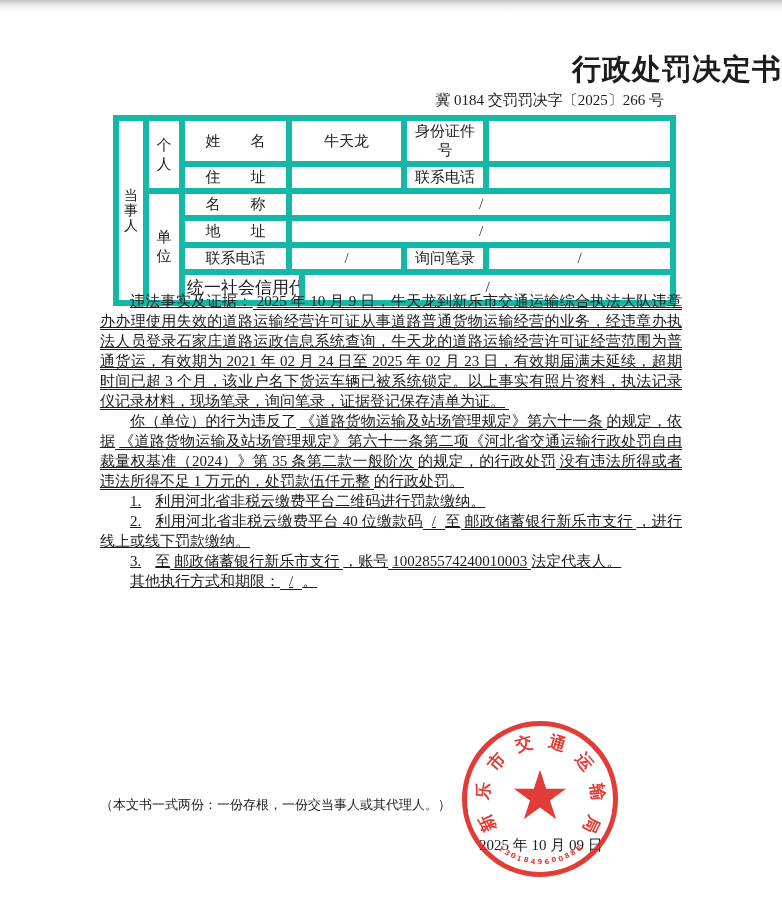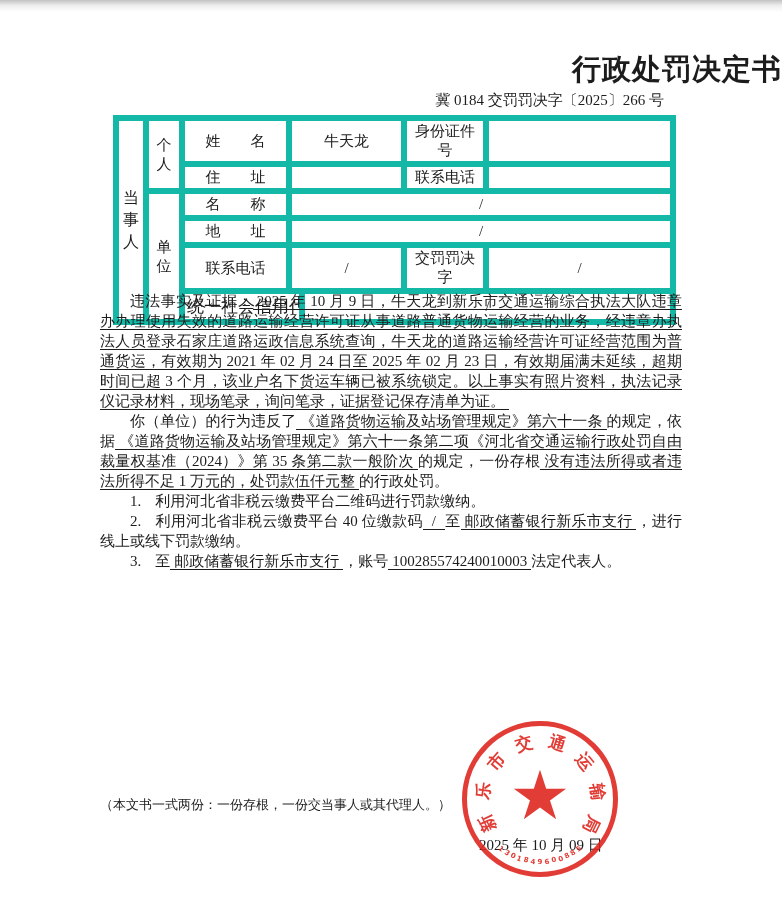--- a/index.html
+++ b/index.html
@@ -14,26 +14,26 @@
     font-size:29px; font-weight:bold; letter-spacing:1px;
     font-family:"Liberation Sans","DejaVu Sans",sans-serif; }
   .doc-number { position:absolute; top:91px; left:92px; width:572px;
     text-align:right; font-size:15px; }
 
   table.party { position:absolute; left:113px; top:115px;
     border-collapse:collapse; table-layout:fixed; width:557px;
     font-size:15px; }
   table.party td { border:6px solid #14b8a6; text-align:center;
     vertical-align:middle; padding:1px 2px; overflow:hidden; }
-  td.party-cell { font-size:16px; line-height:22px; padding:0; }
+  td.party-cell { font-size:14px; line-height:15px; padding:0; }
   td.cc { font-size:17px; padding:0; white-space:nowrap;margin-top:47px; }
 
   .body-text { position:absolute; left:100px; top:291px; width:582px;
     font-size:15px; line-height:20px; text-align:justify; }
-  .body-text p { margin:0; text-indent:2em; }
+  .body-text p { margin:0; text-indent:2em;text-decoration:underline; }
   .u { border-bottom:1px solid #1c1c1c; padding:0 4px; }
   .u-wide { border-bottom:1px solid #1c1c1c; padding:0 9px; }
   .li { margin-top:2px; }
   .li .num { margin-right:14px; }
   .p-appeal { margin-top:3px; }
 
   .issue-date { position:absolute; left:479px; top:836px; font-size:15px; z-index:1; }
   .footer-note { position:absolute; left:100px; top:796px; font-size:13px; }
 
   .seal { position:absolute; left:462px; top:721px; width:156px; height:156px;
@@ -89,42 +89,43 @@
       <td>名　　称</td>
       <td colspan="4">/</td>
     </tr>
     <tr style="height:26px">
       <td>地　　址</td>
       <td colspan="4">/</td>
     </tr>
     <tr style="height:23px">
       <td>联系电话</td>
       <td colspan="2">/</td>
-      <td>交罚罚决字</td>
+      <td>询问笔录</td>
       <td>/</td>
     </tr>
     <tr style="height:26px">
       <td colspan="2" class="cc">统一社会信用代码</td>
       <td colspan="3">/</td>
     </tr>
   </tbody>
     </table>
 
   <div class="body-text">
     <p><span>违法事实及证据：</span><span class="u">2025 年 10 月 9 日，牛天龙到新乐市交通运输综合执法大队违章办办理使用失效的道路运输经营许可证从事道路普通货物运输经营的业务，经违章办执法人员登录石家庄道路运政信息系统查询，牛天龙的道路运输经营许可证经营范围为普通货运，有效期为 2021 年 02 月 24 日至 2025 年 02 月 23 日，有效期届满未延续，超期时间已超 3 个月，该业户名下货运车辆已被系统锁定。以上事实有照片资料，执法记录仪记录材料，现场笔录，询问笔录，证据登记保存清单为证。</span></p>
 
-    <p><span>你（单位）的行为违反了</span><span class="u">《道路货物运输及站场管理规定》第六十一条</span><span>的规定，依据</span><span class="u">《道路货物运输及站场管理规定》第六十一条第二项《河北省交通运输行政处罚自由裁量权基准（2024）》第 35 条第二款一般阶次</span><span>的规定，一份存根</span><span class="u">没有违法所得或者违法所得不足 1 万元的，处罚款伍仟元整</span><span>的行政处罚。</span></p>
+    <p><span>你（单位）的行为违反了</span><span class="u">《道路货物运输及站场管理规定》第六十一条</span><span>的规定，依据</span><span class="u">《道路货物运输及站场管理规定》第六十一条第二项《河北省交通运输行政处罚自由裁量权基准（2024）》第 35 条第二款一般阶次</span><span>的规定，的行政处罚</span><span class="u">没有违法所得或者违法所得不足 1 万元的，处罚款伍仟元整</span><span>的行政处罚。</span></p>
 
 
     <p class="li"><span class="num">1.</span><span>利用河北省非税云缴费平台二维码进行罚款缴纳。</span></p>
 
     <p class="li"><span class="num">2.</span><span>利用河北省非税云缴费平台 40 位缴款码</span><span class="u-wide">/</span><span>至</span><span class="u">邮政储蓄银行新乐市支行</span><span>，进行线上或线下罚款缴纳。</span></p>
 
     <p class="li"><span class="num">3.</span><span>至</span><span class="u">邮政储蓄银行新乐市支行</span><span>，账号</span><span class="u">100285574240010003</span><span>法定代表人。</span></p>
 
+    <p class="li"><span>其他执行方式和期限：</span><span class="u-wide">/</span><span>。</span></p>
 
   </div>
 
   <div class="issue-date">2025 年 10 月 09 日</div>
 
   <div class="seal" style="color: rgb(222, 35, 27);">
     <div class="seal-ring"></div>
     <div class="seal-star">★</div>
   <span class="seal-char" style="left: 16.3405px; top: 92.0892px; transform: rotate(245deg);">新</span>
       <span class="seal-char" style="left: 11.5547px; top: 60.0671px; transform: rotate(278deg);">乐</span>

